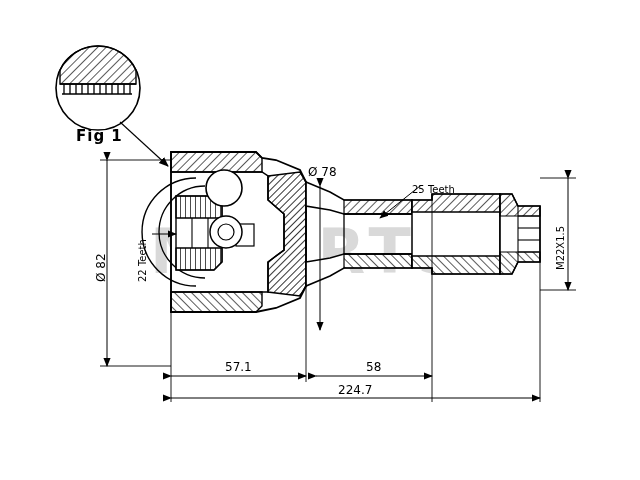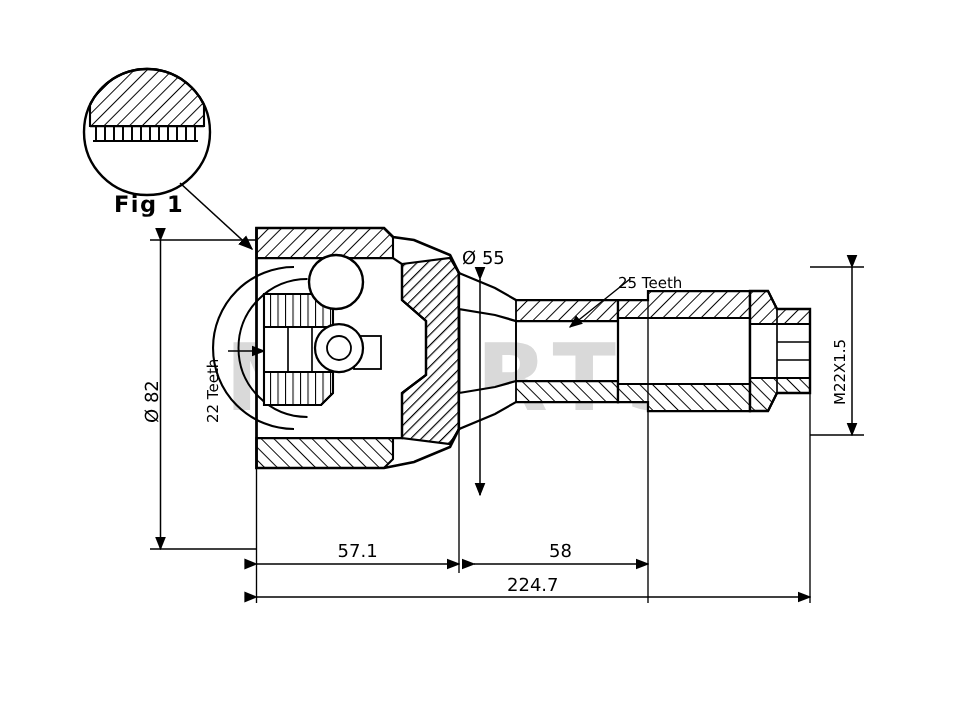--- a/index.html
+++ b/index.html
@@ -221,21 +221,21 @@
 
     </g>
   </svg>
 
   <div class="lbl lbl-fig" style="left:76px; top:105px;margin-top:24px;">Fig 1</div>
 
   <div class="lbl lbl-dim rot90" style="left:95px; top:282px;">Ø 82</div>
 
   <div class="lbl lbl-small rot90" style="left:138px; top:282px;">22 Teeth</div>
 
-  <div class="lbl lbl-dim" style="left:308px; top:166px;">Ø 55</div>
+  <div class="lbl lbl-dim" style="left:308px; top:166px;">Ø 78</div>
 
   <div class="lbl lbl-small" style="left:412px; top:175px;margin-top:10px;">25 Teeth</div>
 
   <div class="lbl lbl-small rot90" style="left:556px; top:270px;">M22X1.5</div>
 
   <div class="lbl lbl-dim" style="left:225px; top:361px;">57.1</div>
 
   <div class="lbl lbl-dim" style="left:366px; top:361px;">58</div>
 
   <div class="lbl lbl-dim" style="left:338px; top:384px;">224.7</div>

